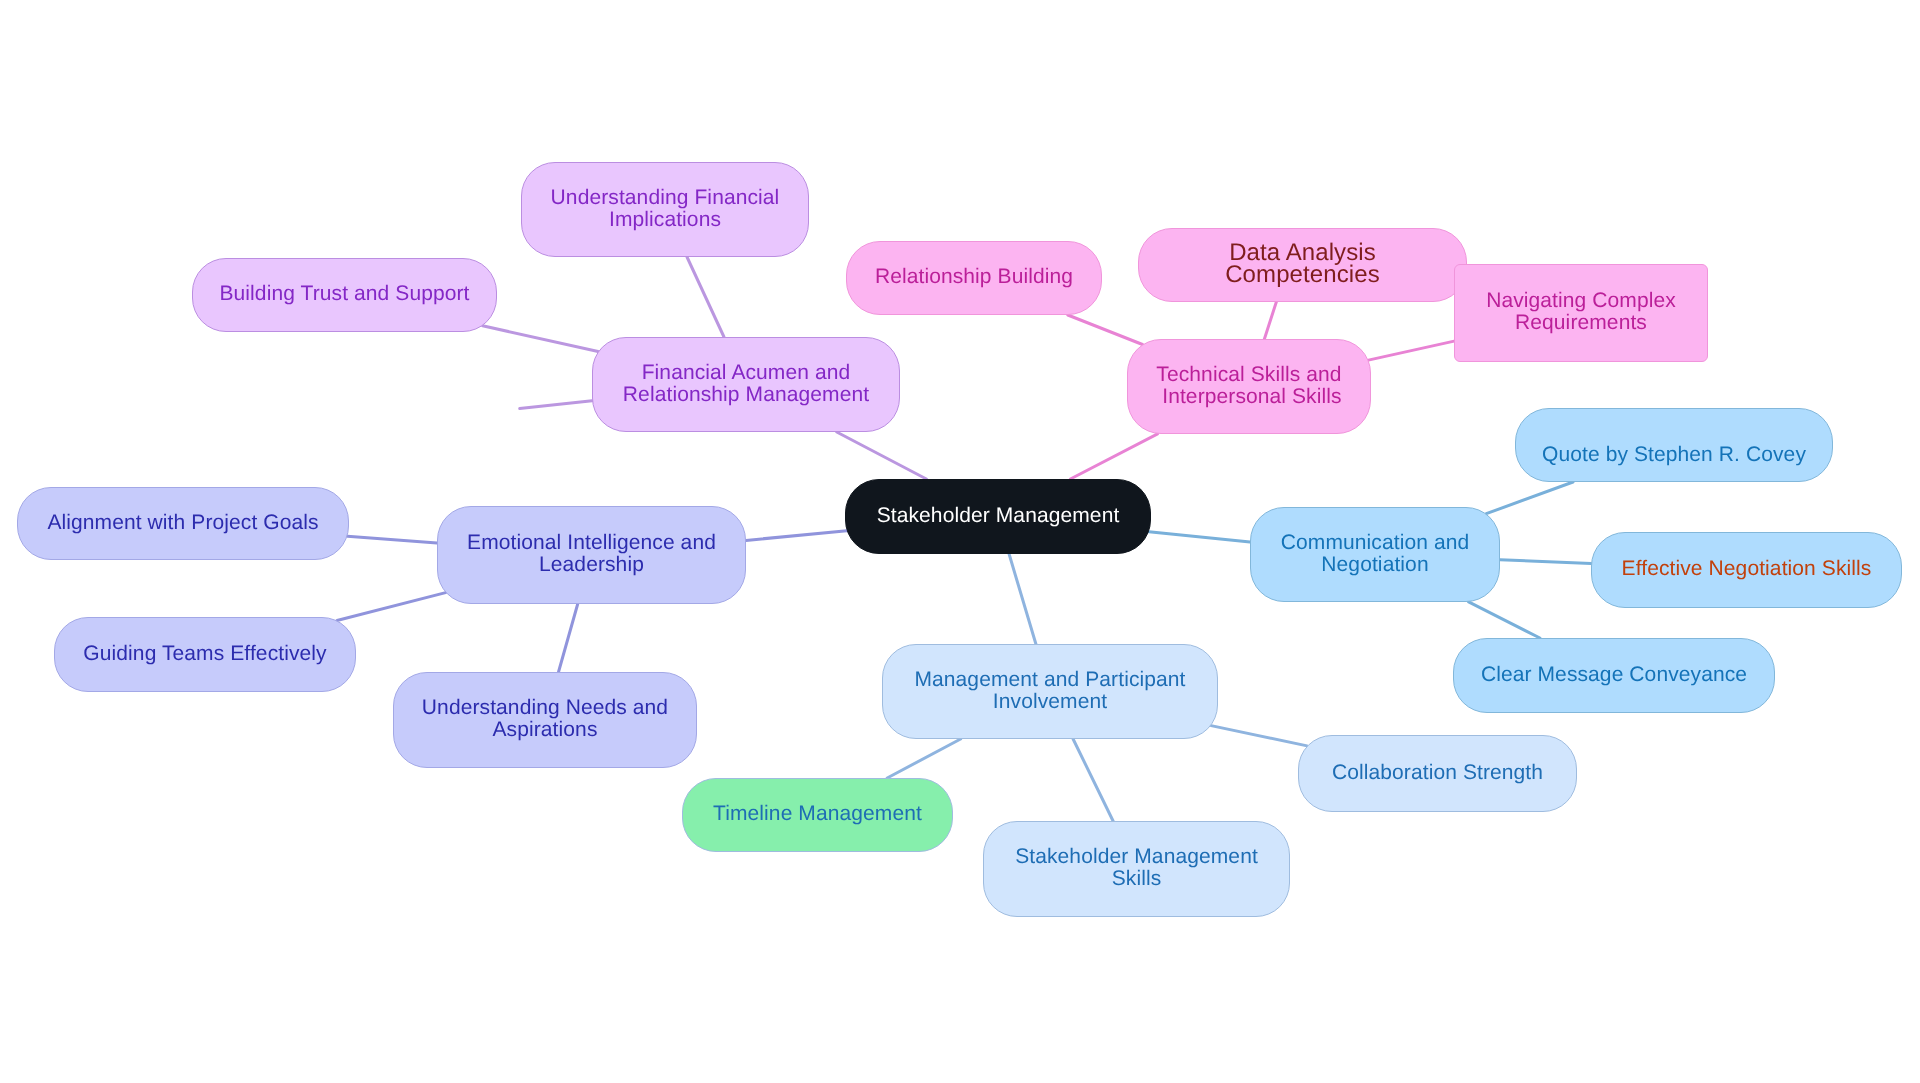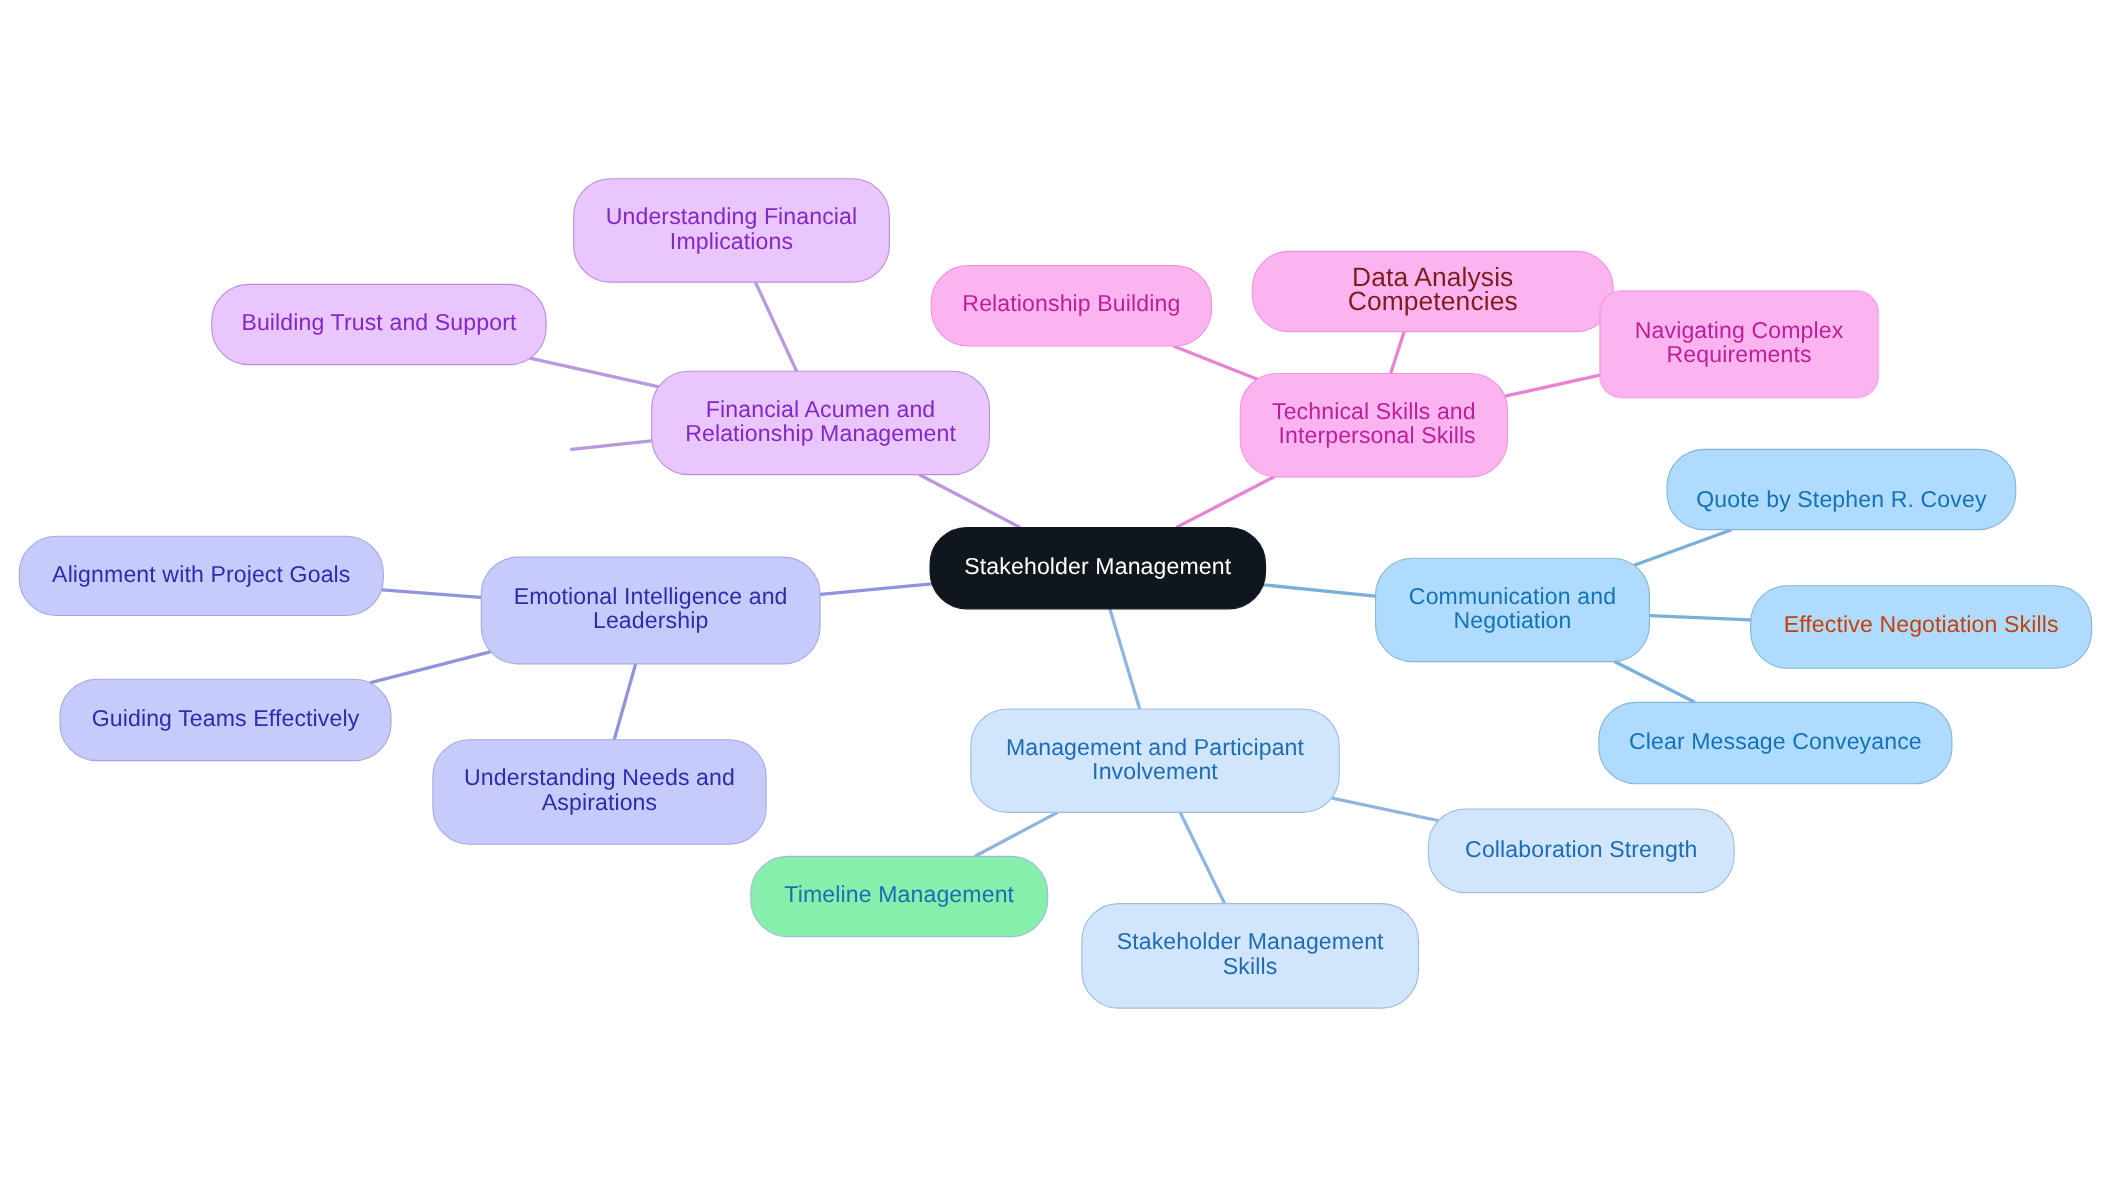--- a/index.html
+++ b/index.html
@@ -60,21 +60,21 @@
   <div class="node" style="left: 1127px; top: 339px; width: 244px; height: 95px; background: rgb(252, 180, 241); border-color: rgb(240, 149, 219); color: rgb(187, 31, 153); border-radius: 34px; border-width: 1.5px; font-size: 21px;">
     <span class="node-label" style="line-height: 22px; text-align: right;">Technical Skills and
 Interpersonal Skills</span>
   </div>
   <div class="node" style="left: 846px; top: 241px; width: 256px; height: 74px; background: rgb(252, 180, 241); border-color: rgb(240, 149, 219); color: rgb(187, 31, 153); border-radius: 34px; border-width: 1.5px; font-size: 21px;">
     <span class="node-label" style="line-height: 22px;">Relationship Building</span>
   </div>
   <div class="node" style="left: 1138px; top: 184px; width: 329px; height: 74px; background: rgb(252, 180, 241); border-color: rgb(240, 149, 219); color: #7f1d1d; border-radius: 34px; border-width: 1.5px; font-size: 24px; margin-top: 44px;">
     <span class="node-label" style="line-height: 22px;">Data Analysis Competencies</span>
   </div>
-  <div class="node" style="left: 1454px; top: 264px; width: 254px; height: 98px; background: rgb(252, 180, 241); border-color: rgb(240, 149, 219); color: rgb(187, 31, 153); border-radius: 20px; border-width: 1.5px; font-size: 21px;">
+  <div class="node" style="left: 1454px; top: 264px; width: 254px; height: 98px; background: rgb(252, 180, 241); border-color: rgb(240, 149, 219); color: rgb(187, 31, 153); border-radius: 6px; border-width: 1.5px; font-size: 21px;">
     <span class="node-label" style="line-height: 22px;">Navigating Complex
 Requirements</span>
   </div>
   <div class="node" style="left: 437px; top: 506px; width: 309px; height: 98px; background: rgb(198, 203, 251); border-color: rgb(163, 168, 230); color: rgb(44, 44, 174); border-radius: 34px; border-width: 1.5px; font-size: 21px;">
     <span class="node-label" style="line-height: 22px;">Emotional Intelligence and
 Leadership</span>
   </div>
   <div class="node" style="left: 17px; top: 487px; width: 332px; height: 73px; background: rgb(198, 203, 251); border-color: rgb(163, 168, 230); color: rgb(44, 44, 174); border-radius: 34px; border-width: 1.5px; font-size: 21px;">
     <span class="node-label" style="line-height: 22px;">Alignment with Project Goals</span>
   </div>

